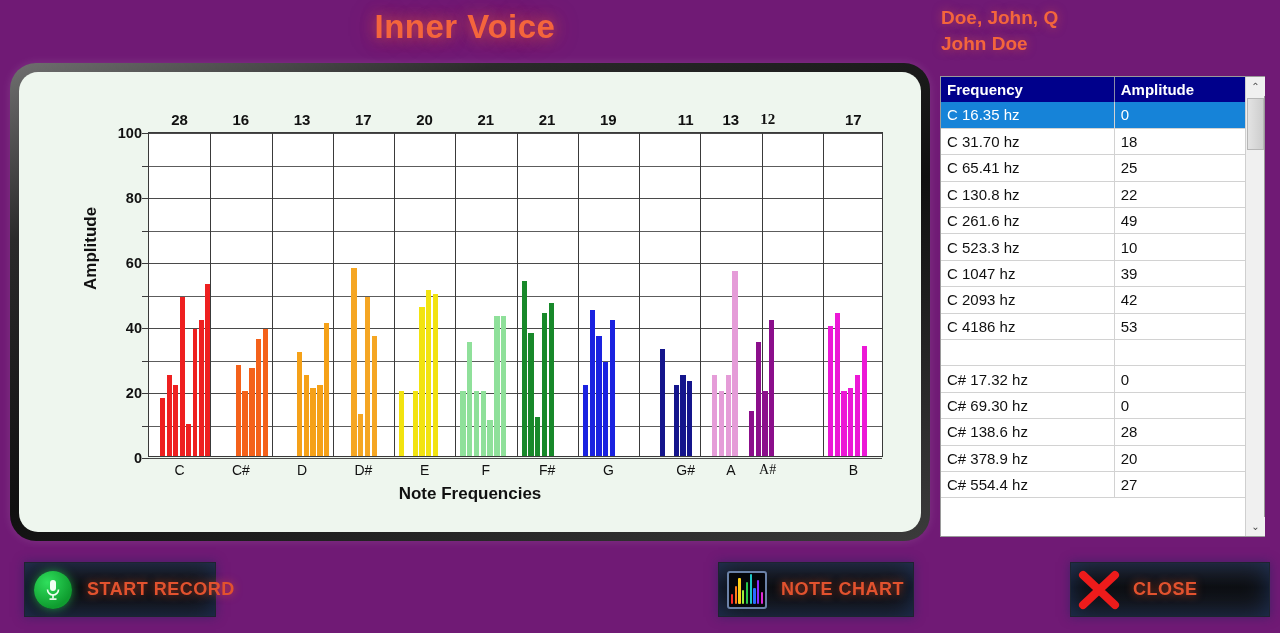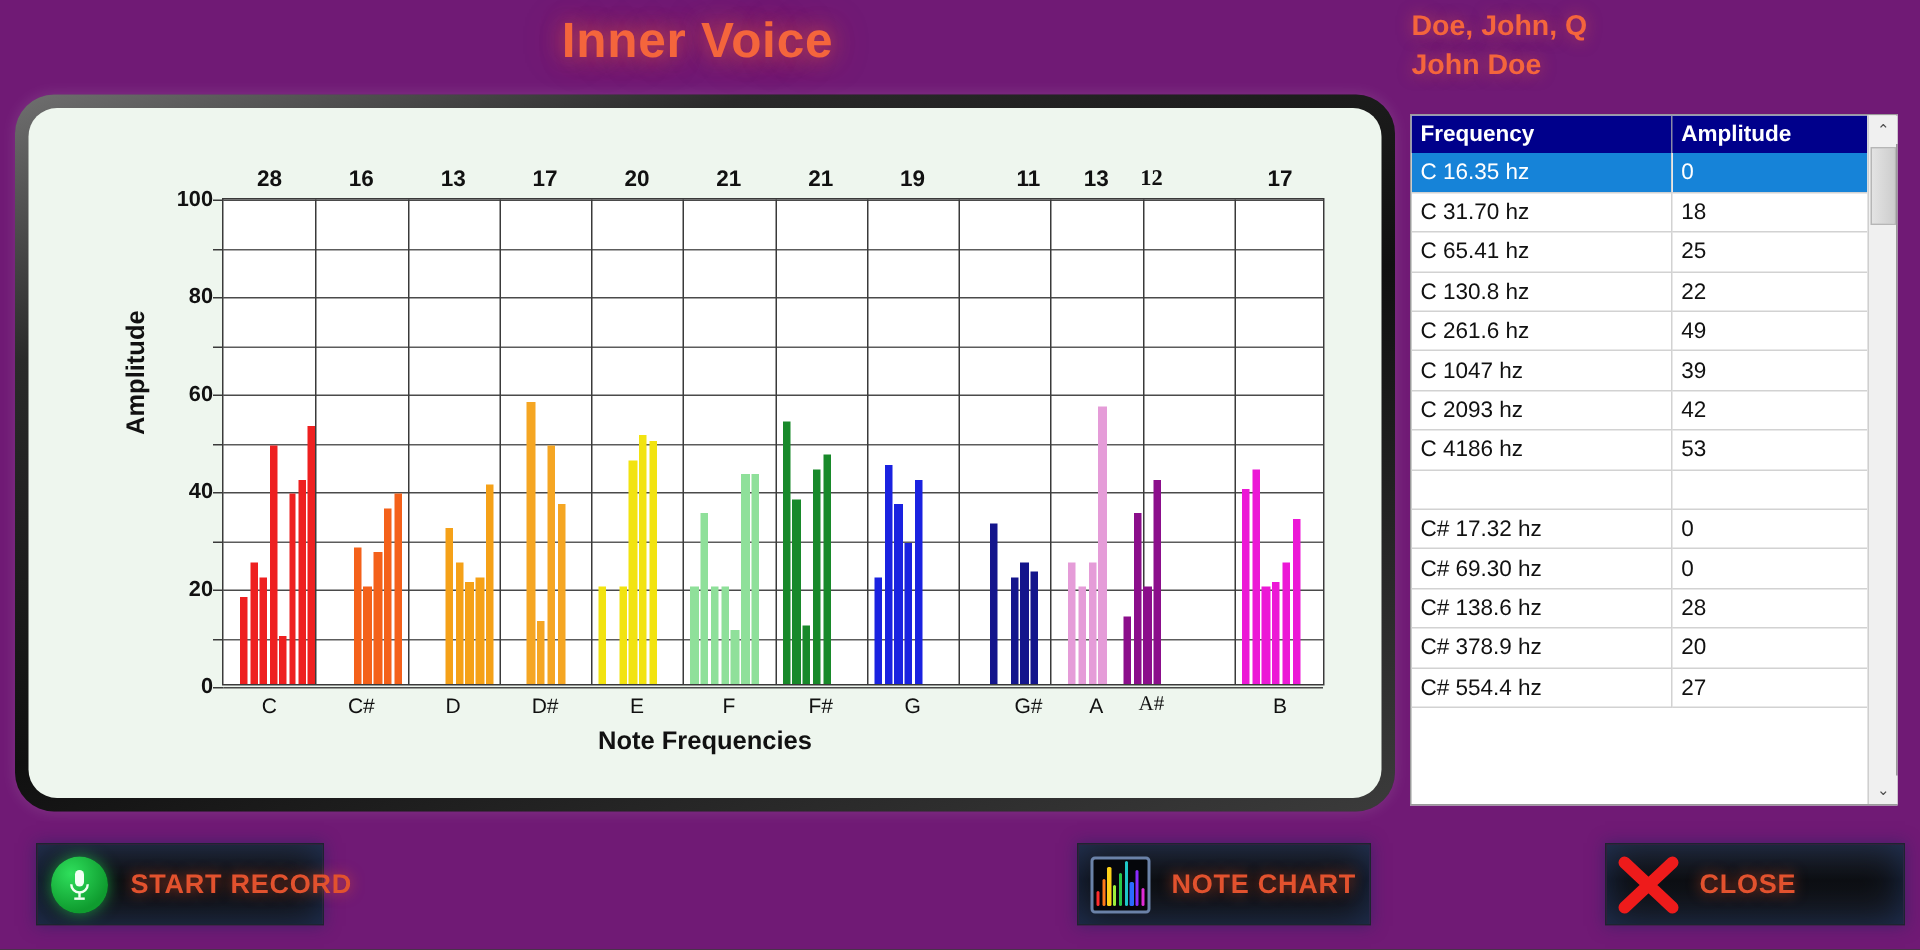--- a/index.html
+++ b/index.html
@@ -402,20 +402,24 @@
             </tr>
             <tr>
               <td>C 130.8 hz</td>
               <td>22</td>
             </tr>
             <tr>
               <td>C 261.6 hz</td>
               <td>49</td>
             </tr>
             <tr>
+              <td>C 523.3 hz</td>
+              <td>10</td>
+            </tr>
+            <tr>
               <td>C 1047 hz</td>
               <td>39</td>
             </tr>
             <tr>
               <td>C 2093 hz</td>
               <td>42</td>
             </tr>
             <tr>
               <td>C 4186 hz</td>
               <td>53</td>

